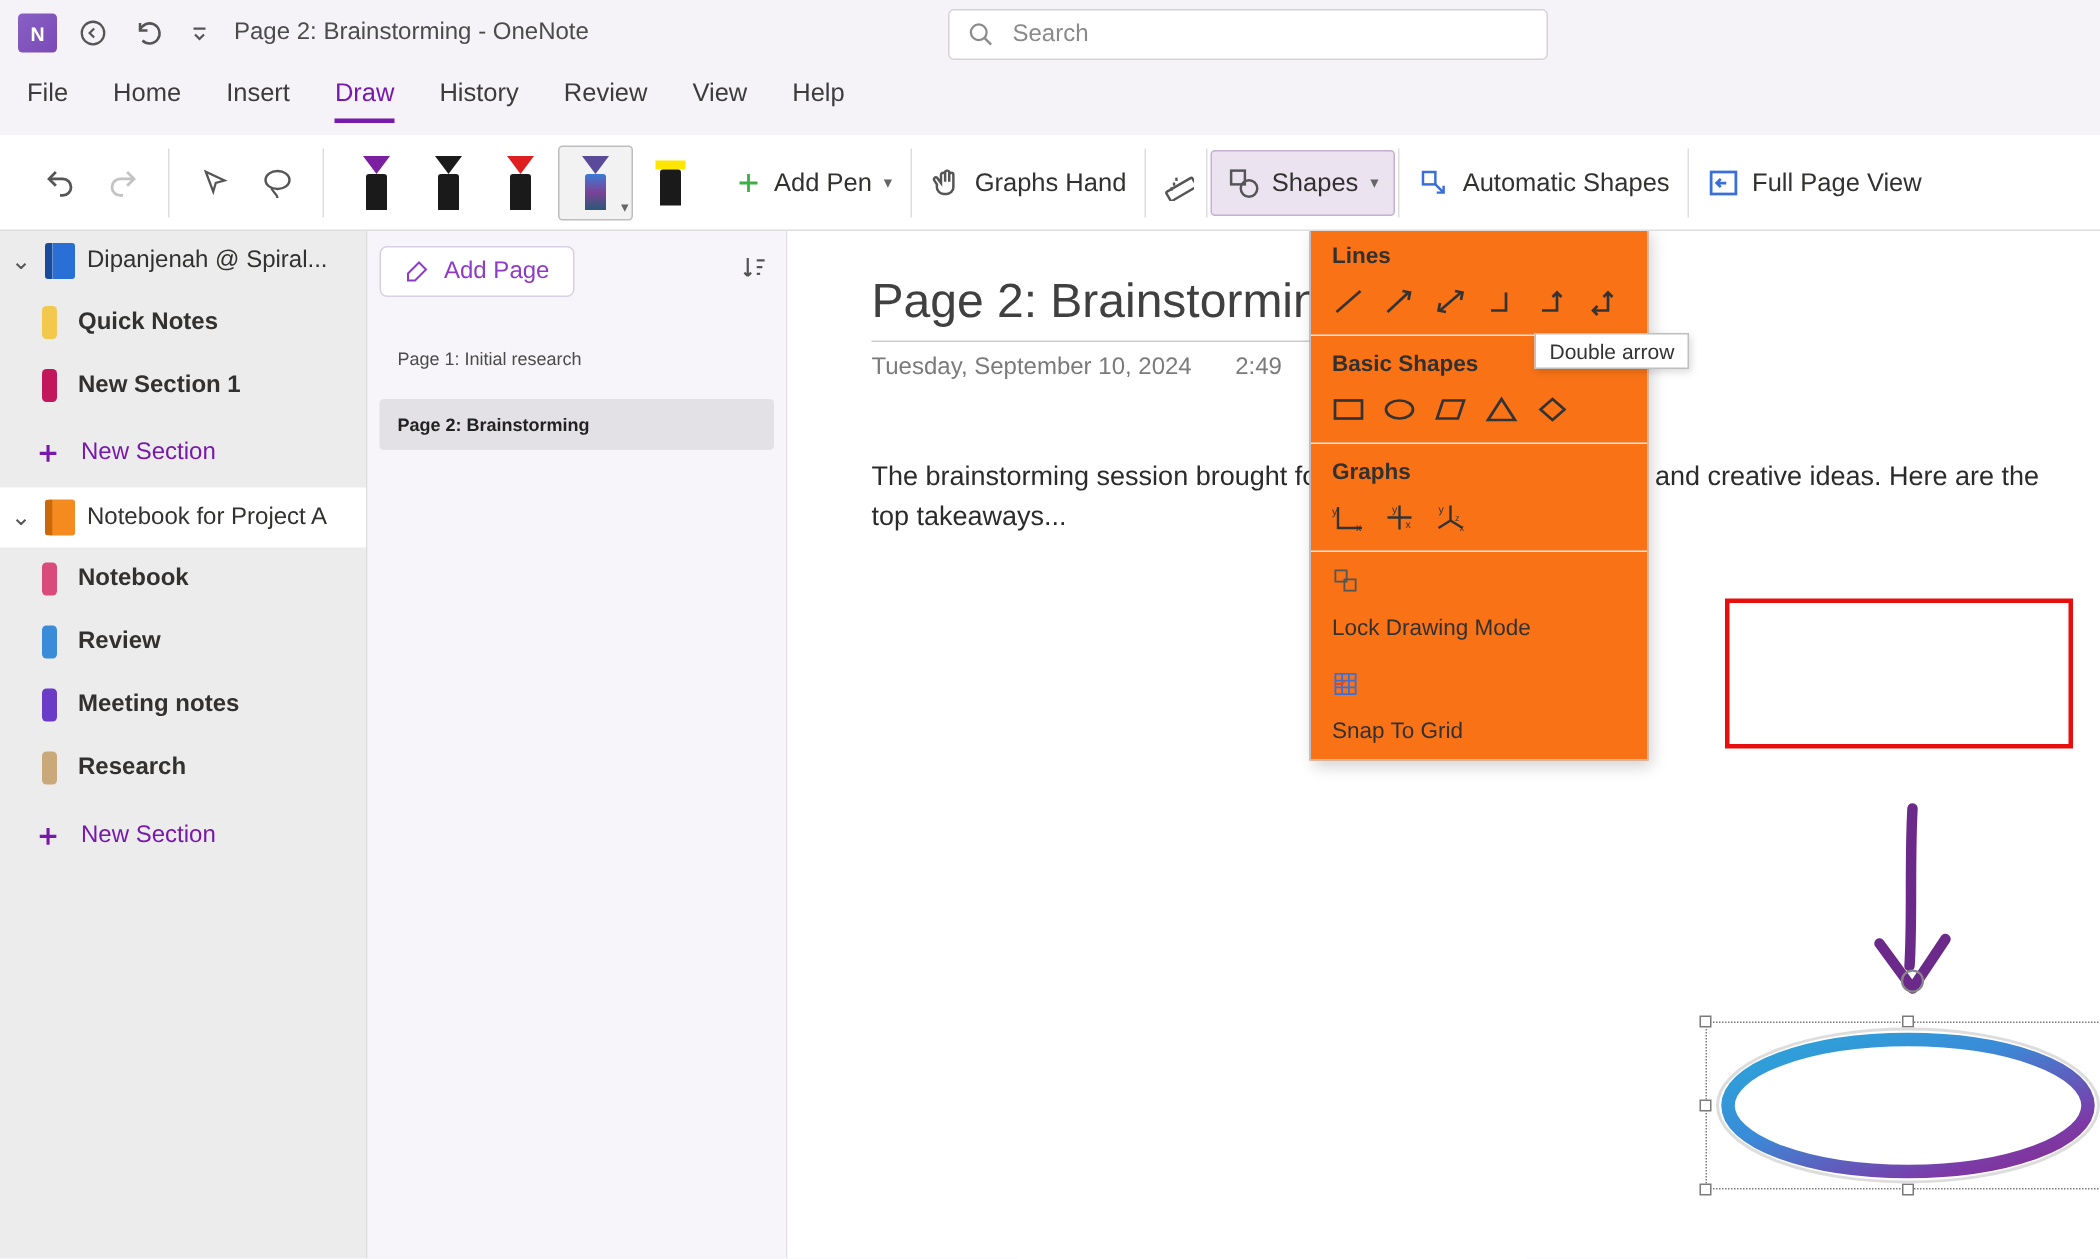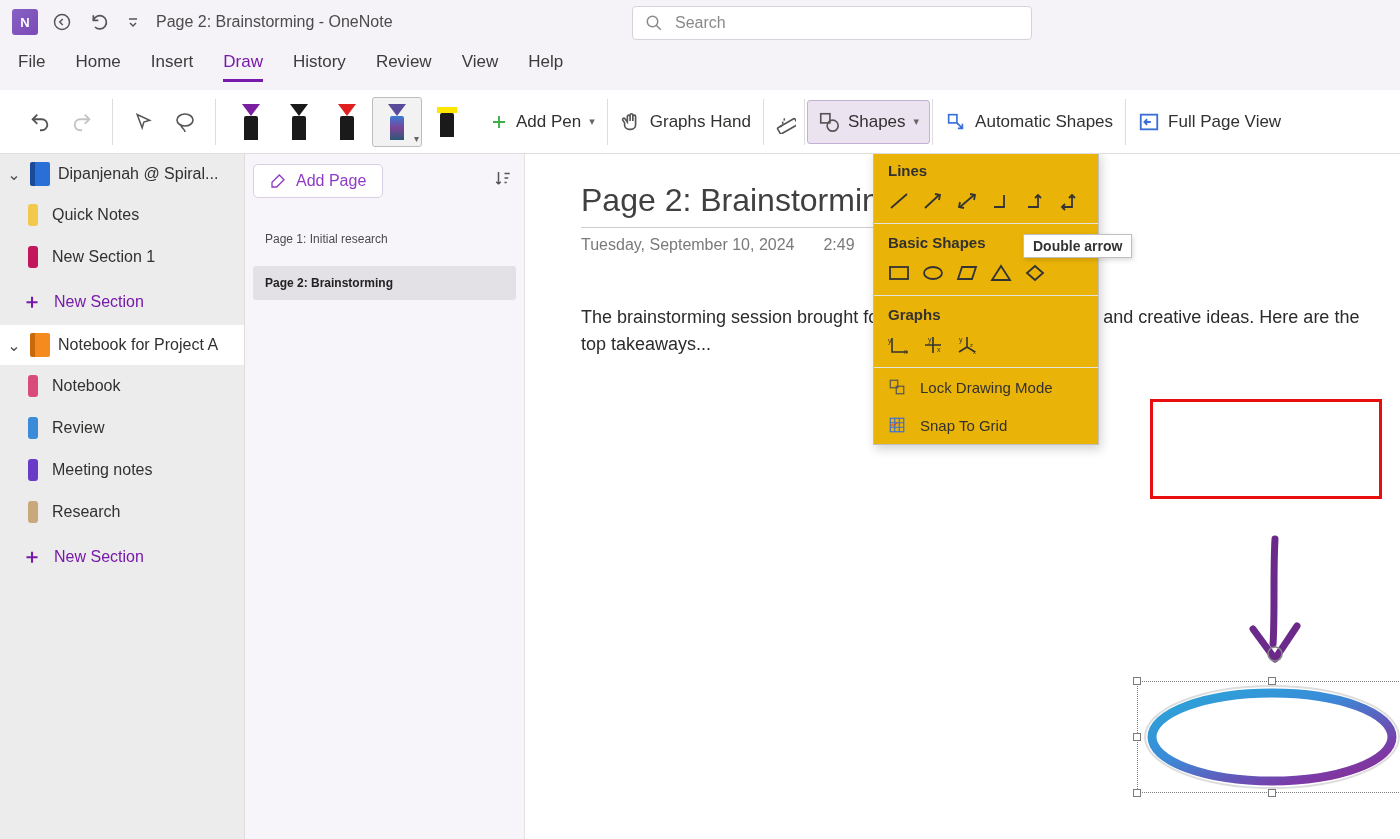--- a/index.html
+++ b/index.html
@@ -36,21 +36,21 @@
   .pen .body{ width:14px;height:24px;border-radius:2px 2px 0 0;}
   .hilite .tip{width:20px;height:6px;border:none;}
   .drop-caret{position:absolute;right:2px;bottom:2px;font-size:10px;color:#666;}
 
   
   .workarea { display:flex; height:calc(839px - 44px - 46px - 64px); }
   .nav { width:245px; background:#ececec; border-right:1px solid #ddd; overflow:hidden;}
   .nb-head { display:flex;align-items:center;gap:8px;padding:8px 6px;font-size:16px;cursor:pointer;}
   .chev{width:16px;text-align:center;color:#555;}
   .nb-ico{width:20px;height:24px;border-radius:2px;}
-  .sec-item{display:flex;align-items:center;gap:14px;padding:10px 10px 10px 28px;font-size:16px;cursor:pointer;}
+  .sec-item{display:flex;align-items:center;gap:14px;padding:10px 10px 10px 28px;font-size:16px;cursor:pointer;font-weight:bold;}
   .sec-item .tab-color{width:10px;height:22px;border-radius:3px;}
   .sec-item.selected{background:#fff;font-weight:600;}
   .new-sec{display:flex;align-items:center;gap:12px;padding:10px 10px 10px 22px;color:#7719aa;font-size:16px;cursor:pointer;}
   .plus{font-size:20px;font-weight:600;}
 
   .pagelist{ width:280px; background:#f7f5f9; border-right:1px solid #e2e2e2; padding:10px 8px;}
   .addpage{ display:inline-flex;align-items:center;gap:10px;border:1px solid #d9cfe4;background:#fff;color:#8e3bc7;border-radius:5px;padding:7px 16px;font-size:16px;cursor:pointer;}
   .sorticon{float:right;margin-top:5px;margin-right:4px;color:#666;cursor:pointer;}
   .plitem{padding:10px 12px;margin-top:10px;border-radius:3px;font-size:12px;color:#4b4b4b;cursor:pointer;}
   .plitem.sel{background:#e3e0e6;font-weight:700;color:#222;}
@@ -62,26 +62,26 @@
   .bodytxt{font-size:18px;color:#2b2b2b;margin-top:50px;line-height:1.5; max-width:780px;}
   
   
   .redrect{position:absolute; left:85px; top:245px; width:232px; height:100px; border:3px solid #e80e0e;}
   .arrow-ink{position:absolute; left:170px; top:380px;}
   .oval-sel{position:absolute; left:72px; top:527px; width:270px; height:112px;}
   .sel-box{border:1px dotted #7a7a7a;position:absolute;inset:0;}
   .handle{position:absolute;width:8px;height:8px;background:#fff;border:1px solid #7a7a7a;}
   
   
-  .dropdown{position:absolute; top:0; left:0; width:226px; background:#eab308; border:1px solid #bfbfbf; box-shadow:2px 4px 10px rgba(0,0,0,.18); z-index:50; font-size:15px;}
+  .dropdown{position:absolute; top:0; left:0; width:226px; background:#f97316; border:1px solid #bfbfbf; box-shadow:2px 4px 10px rgba(0,0,0,.18); z-index:50; font-size:15px;}
   .dd-head{font-weight:700;padding:10px 14px 6px;}
   .dd-row{display:flex;gap:8px;padding:4px 12px 10px;}
   .shape-btn{width:26px;height:24px;display:flex;align-items:center;justify-content:center;cursor:pointer;border-radius:2px;}
   .dd-divider{height:1px;background:#e3e3e3;}
-  .dd-cmd{display:flex;align-items:center;gap:14px;padding:10px 14px;cursor:pointer;}
+  .dd-cmd{display:flex;gap:14px;padding:10px 14px;cursor:pointer;flex-direction:column;}
   .tooltip{position:absolute;background:#fff;border:1px solid #bfbfbf;padding:3px 9px;font-size:14px;color:#333;box-shadow:1px 2px 5px rgba(0,0,0,.15);white-space:nowrap;z-index:60;}
 </style>
 </head>
 <body>
 
 <div class="titlebar">
   <div class="app-icon">N</div>
   <div class="tb-btn">
     <svg width="18" height="18" viewBox="0 0 24 24" fill="none" stroke="#555" stroke-width="2">
         <circle cx="12" cy="12" r="10"></circle>
@@ -444,15 +444,15 @@
       </div>
       <div class="dd-cmd">
         <svg width="18" height="18" viewBox="0 0 24 24" fill="none" stroke="#3a6fd8" stroke-width="1.6">
             <rect x="3" y="3" width="18" height="18"></rect>
             <path d="M9 3v18M15 3v18M3 9h18M3 15h18"></path>
             <path d="M3 12h6l3-3" stroke="#d84b2a"></path>
           </svg>
         <span>Snap To Grid</span>
       </div>
     </div>
-    <div class="tooltip" style="left:498px; top:80px;font-weight:bold;">Double arrow</div>
+    <div class="tooltip" style="left:498px; top:68px;">Double arrow</div>
   </div>
 </div>
 
 </body></html>

